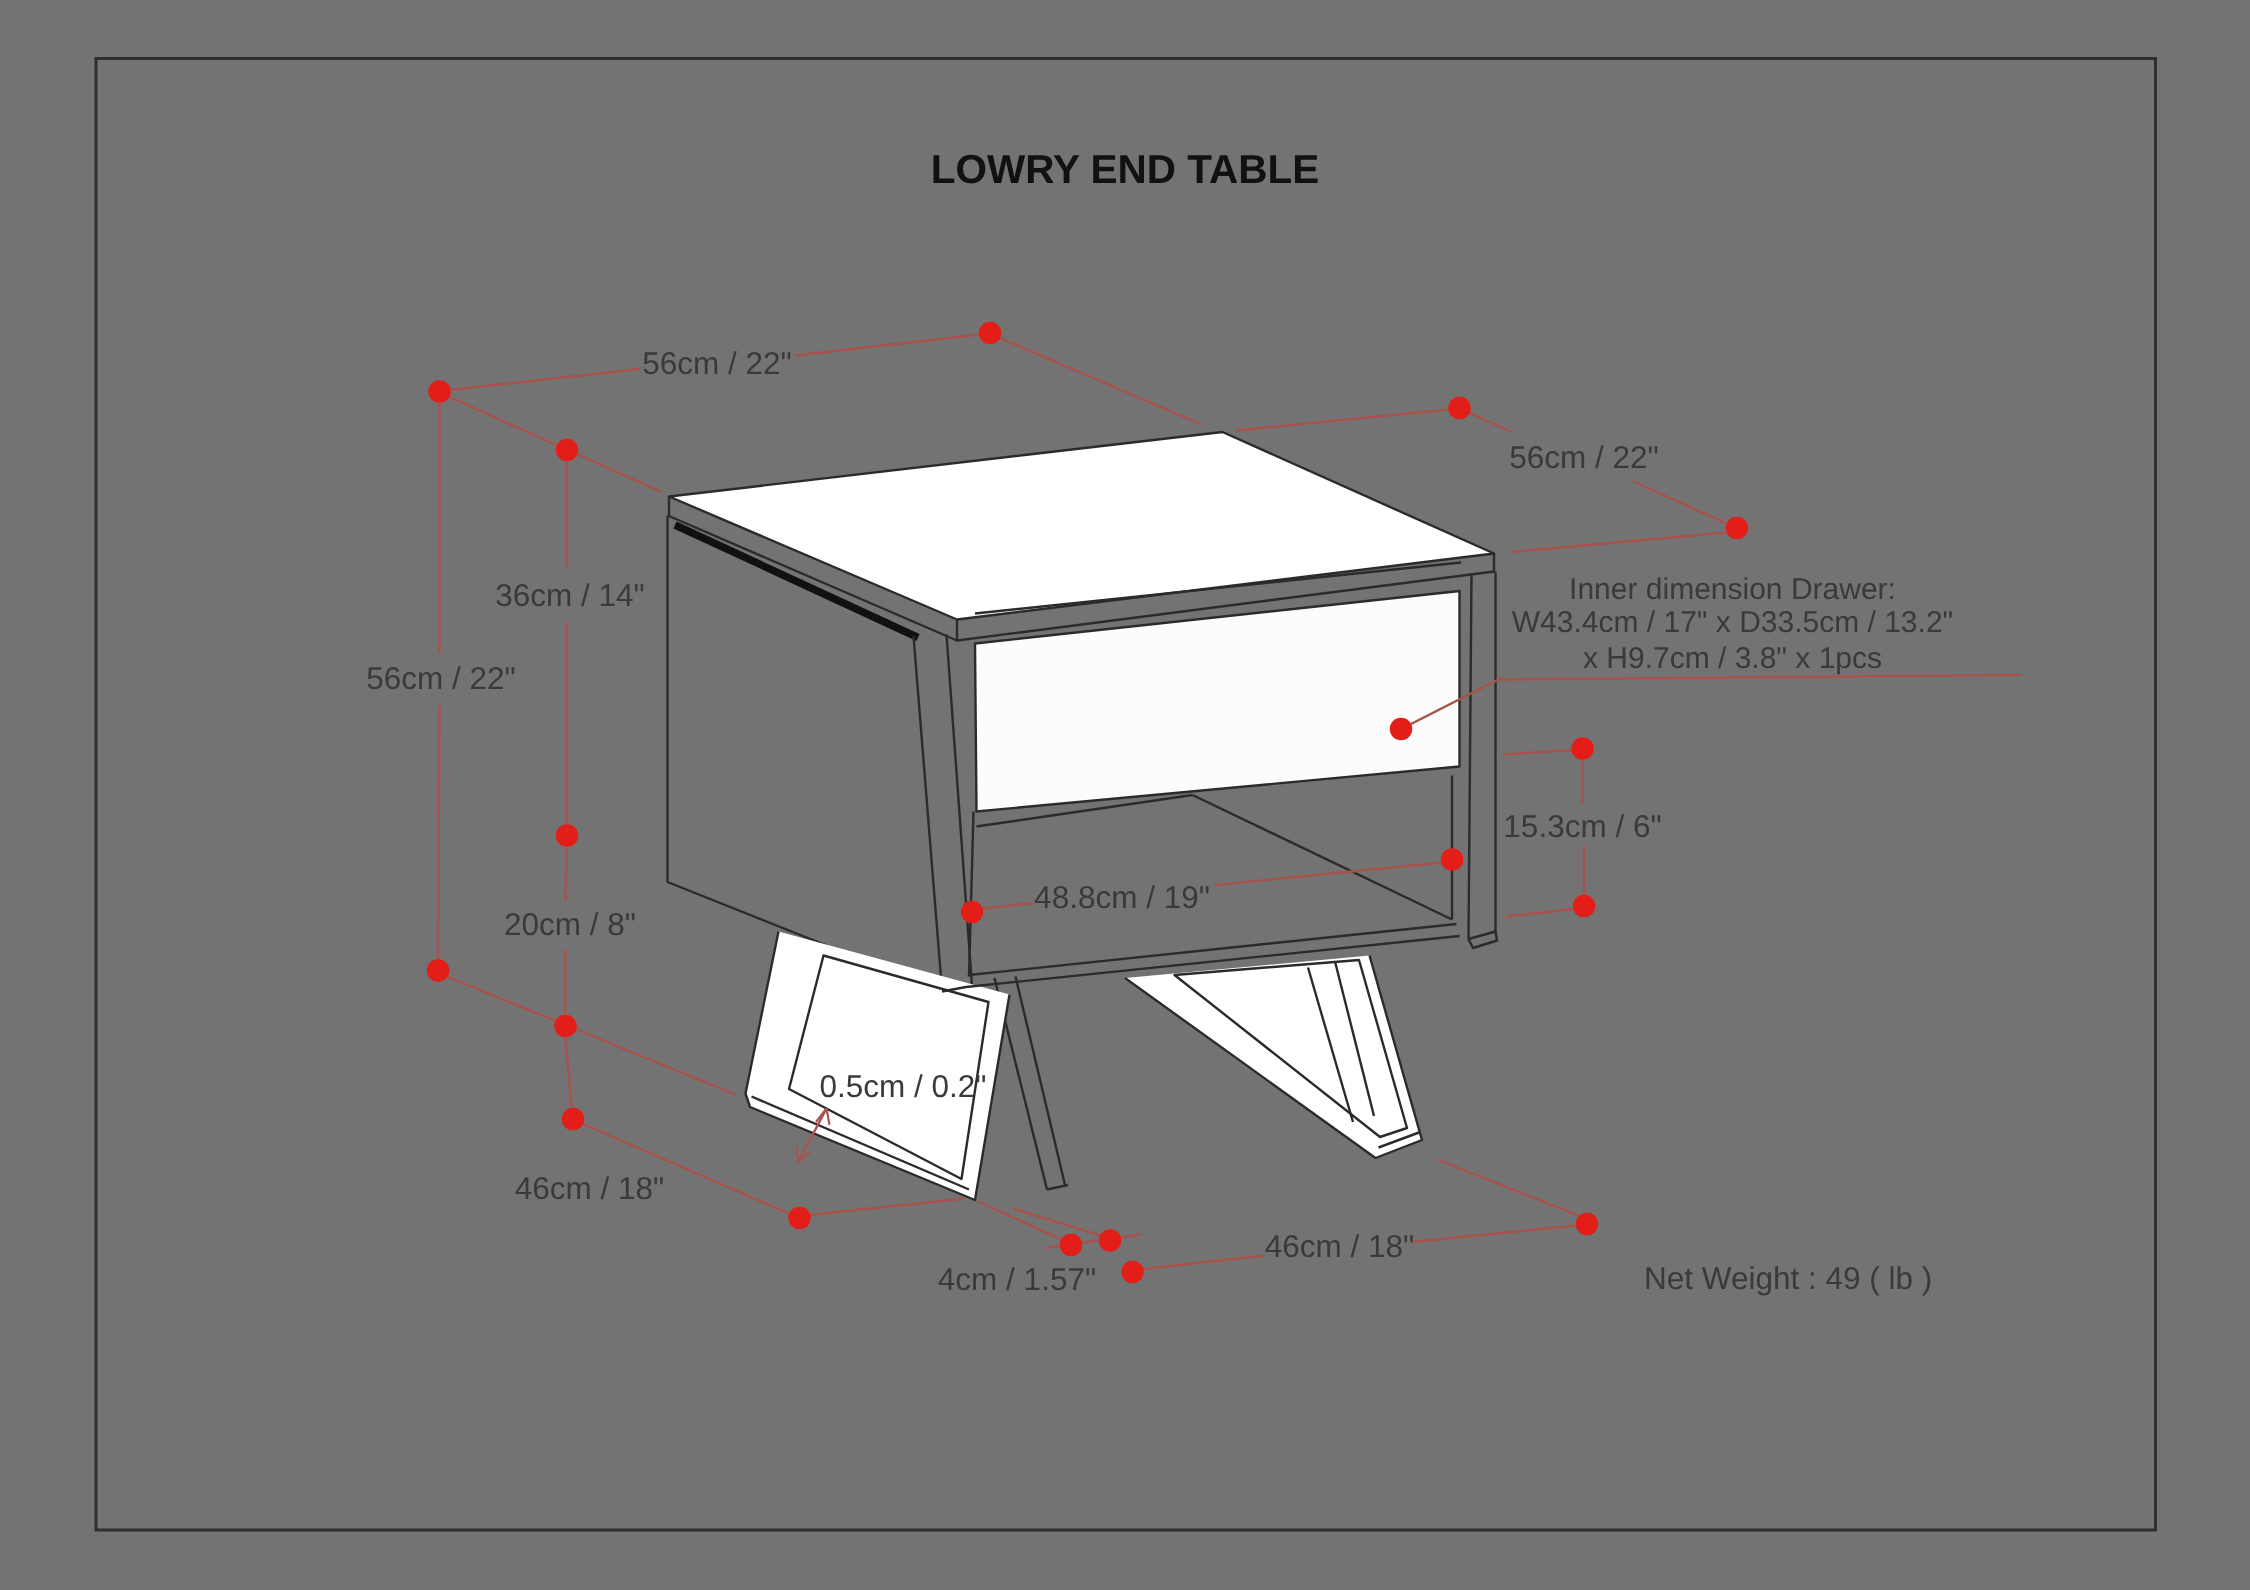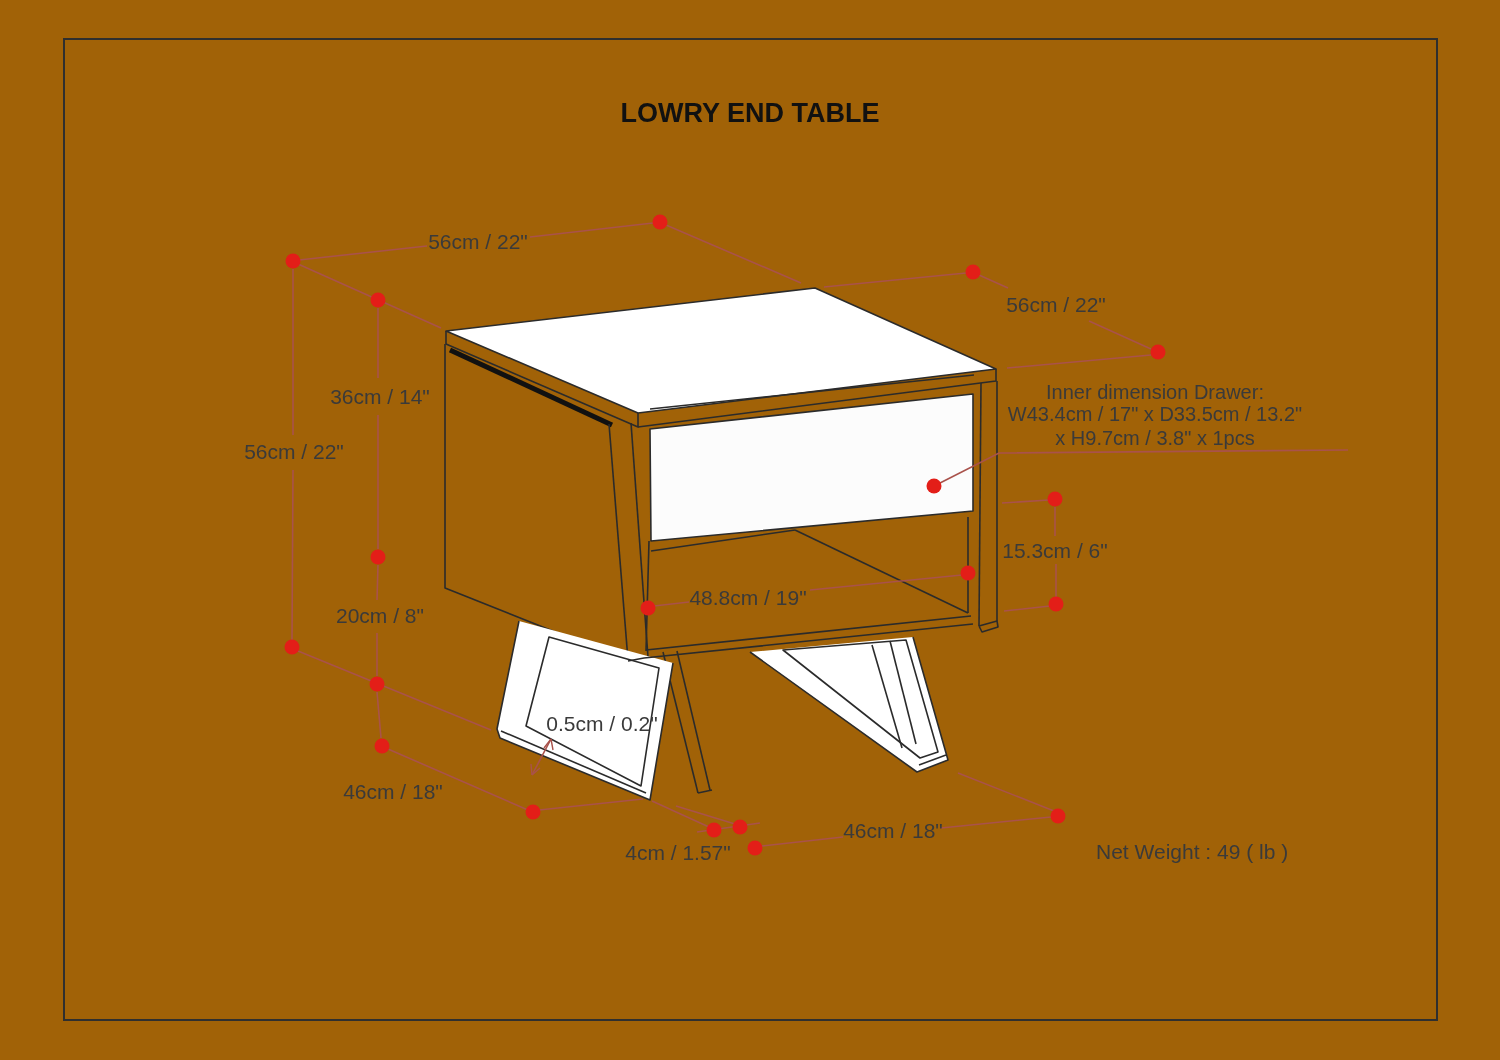--- a/index.html
+++ b/index.html
@@ -1,19 +1,19 @@
 <!DOCTYPE html>
 <html><head>
 <meta charset="utf-8">
 <style>
   html,body{margin:0;padding:0;background:#ffffff;}
   .page{
     position:relative;
     width:1500px;height:1060px;
-    background:#a16207;
+    background:#737373;
     font-family:"Liberation Sans","DejaVu Sans",sans-serif;
     overflow:hidden;
   }
   svg{display:block;}
   text{
     font-family:"Liberation Sans","DejaVu Sans",sans-serif;
     fill:#3a3a3a;
   }
   .dim-label{font-size:21px;}
   .inner-dim{font-size:20px;}

